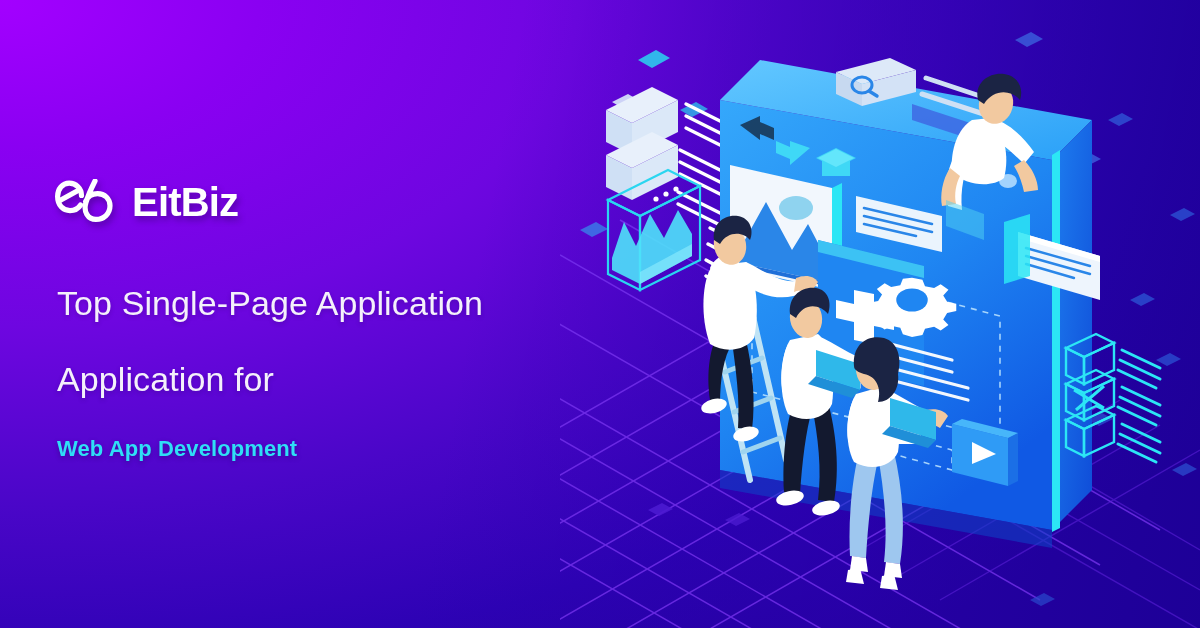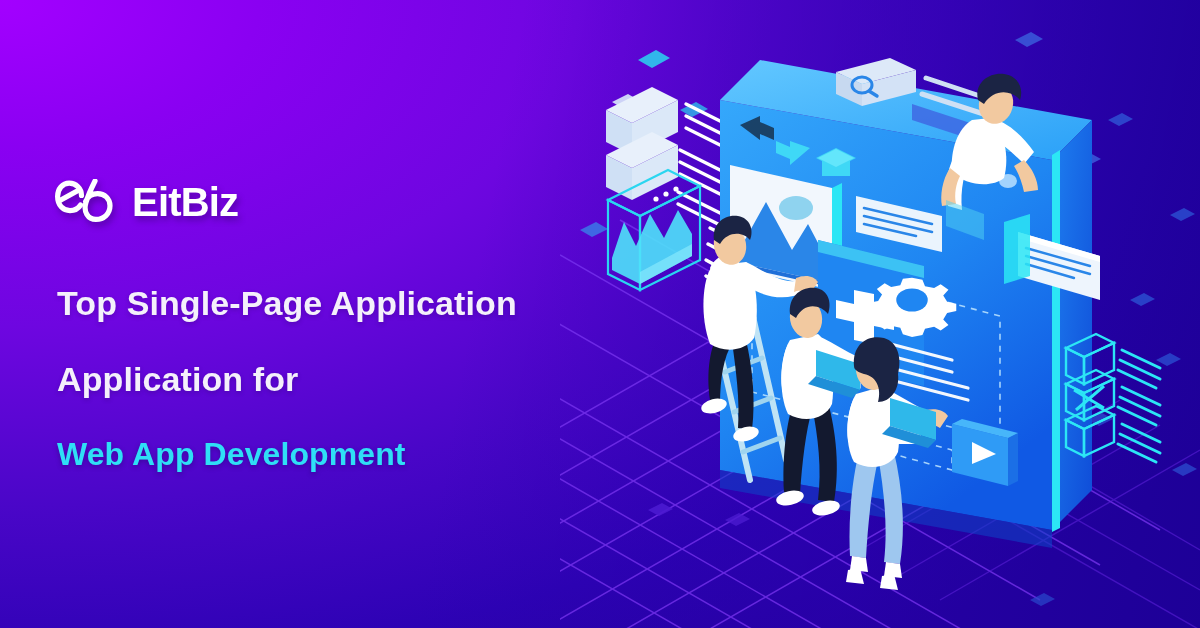--- a/index.html
+++ b/index.html
@@ -33,27 +33,27 @@
     margin-top:36px;
   }
   .logo-mark { width:64px; height:46px; display:block; }
   .logo-text {
     color:#ffffff; font-size:40px; font-weight:bold;
     letter-spacing:-0.8px; line-height:1;
   }
 
   .headline { position:absolute; left:2px; top:286px; width:560px; }
   .hl-line {
-    color:#f4f0fb; font-size:34px; font-weight:700;
+    color:#f4f0fb; font-size:34px; font-weight:400;
     line-height:1.0; letter-spacing:0.1px;
     margin-bottom:42px; white-space:nowrap;
     text-shadow:0 2px 4px rgba(35,0,80,0.25);
   }
   .hl-accent {
-    color:#2fdff6; font-size:32px; font-weight:bold;
+    color:#2fdff6; font-size:22px; font-weight:bold;
     line-height:1.0; letter-spacing:0.1px; white-space:nowrap;
     text-shadow:0 2px 5px rgba(20,0,70,0.35);
   }
 
   
   .illus { position:absolute; left:560px; top:0; width:640px; height:628px; }
   .illus svg { display:block; width:640px; height:628px; }
 </style>
 </head>
 <body>

